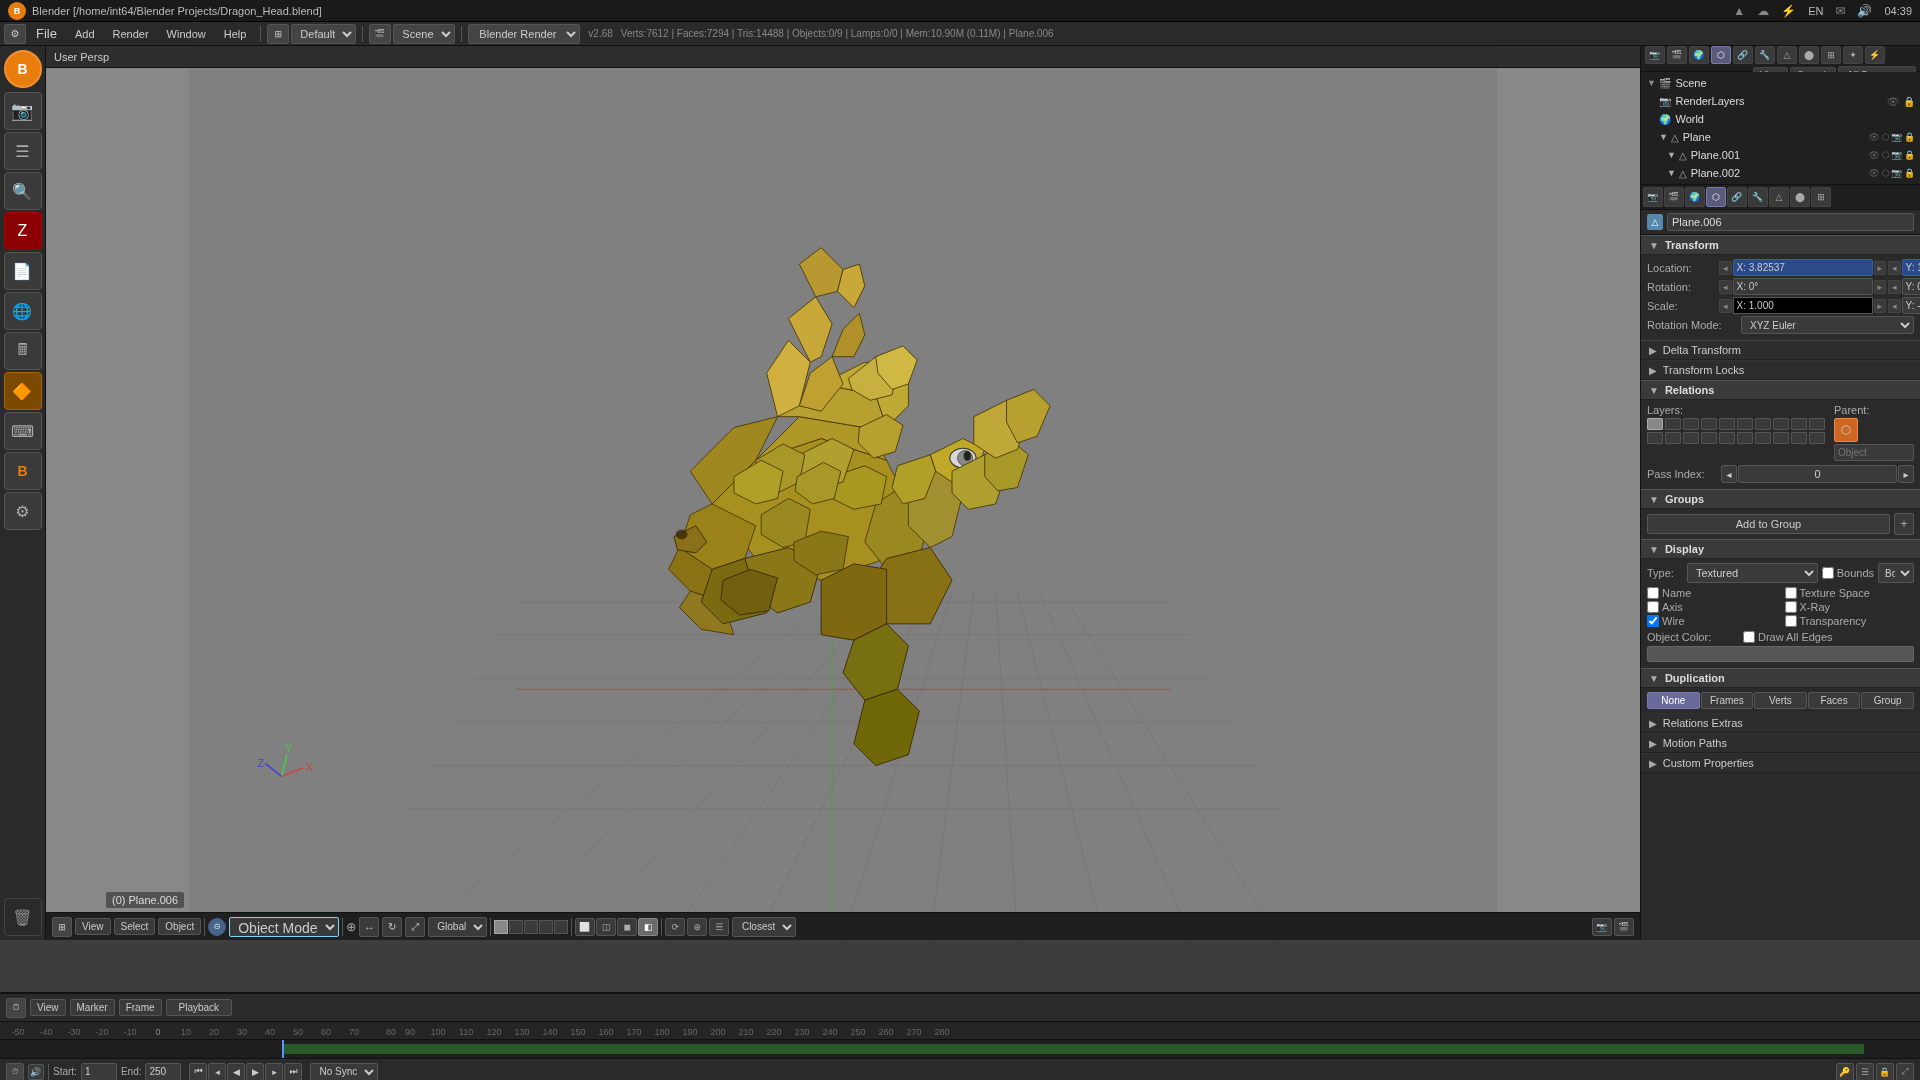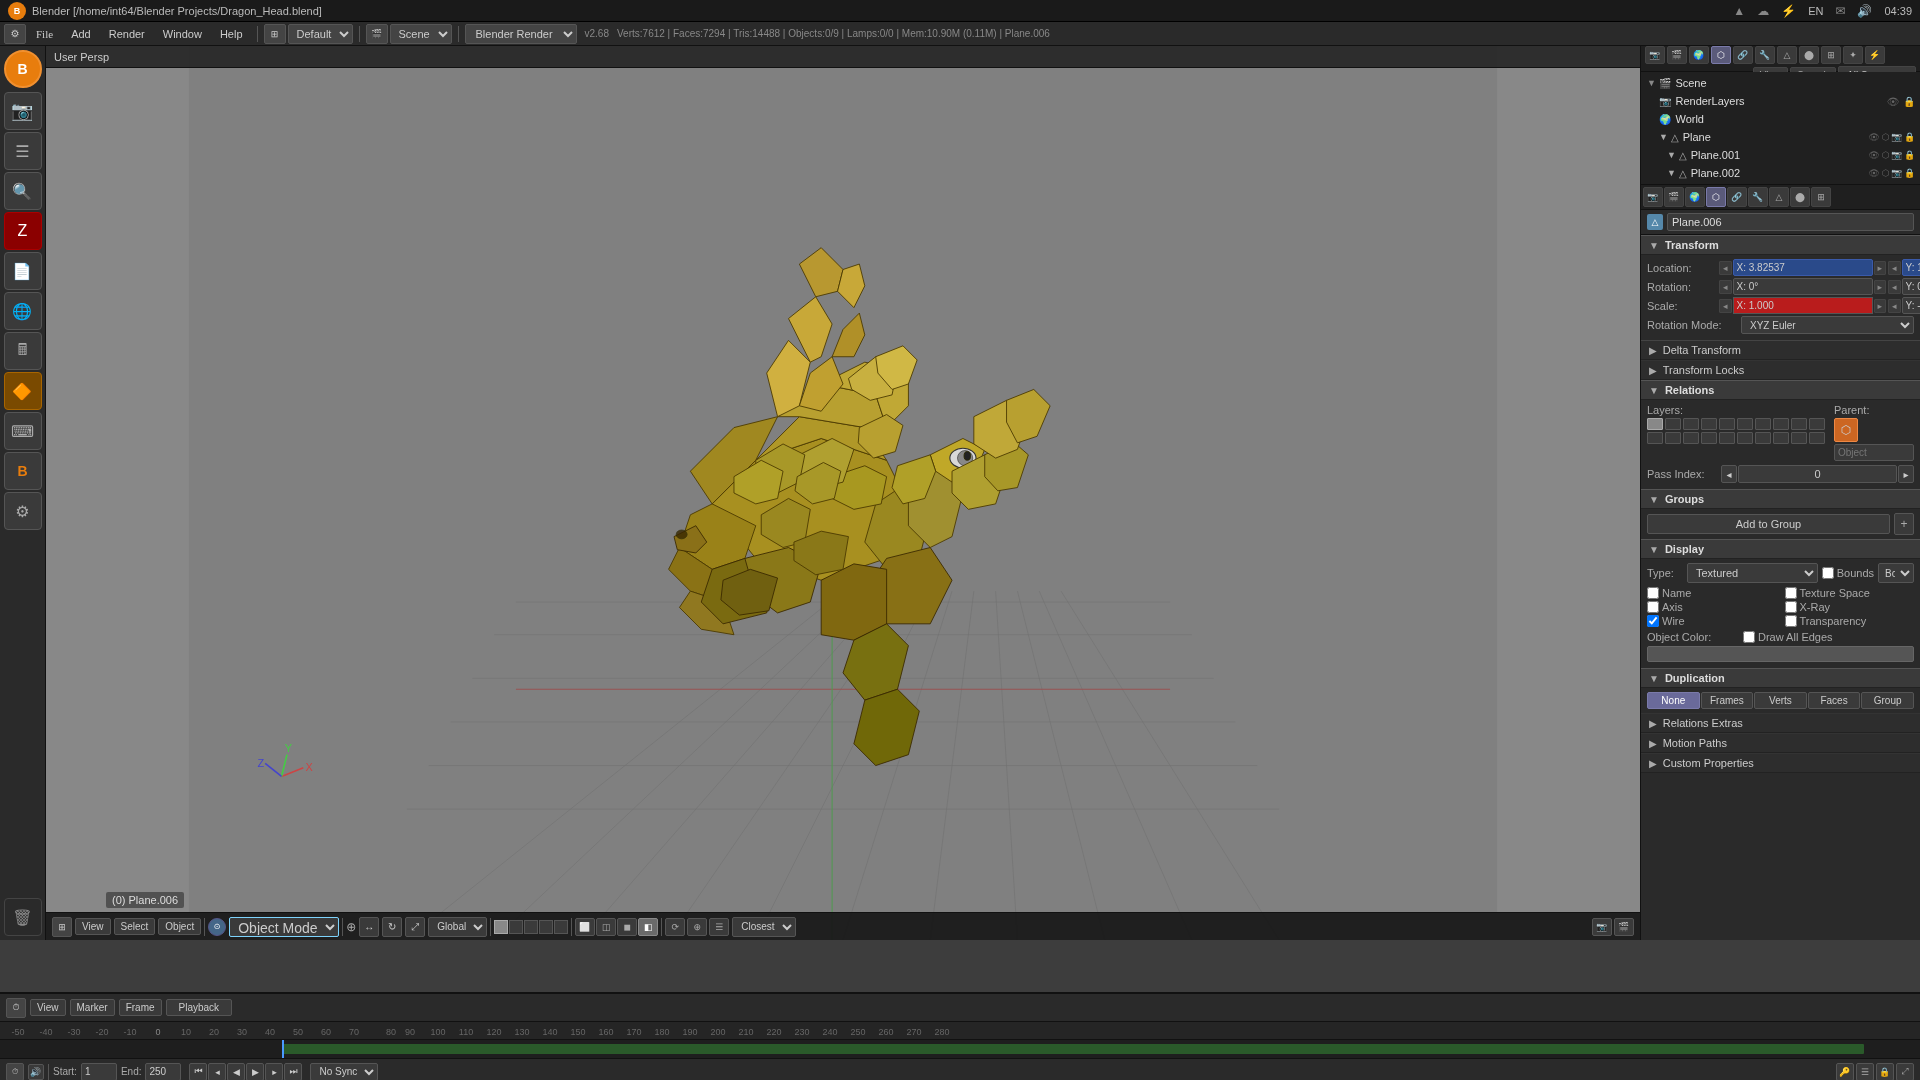--- a/index.html
+++ b/index.html
@@ -39,21 +39,21 @@
     <span style="color:#888;font-size:12px;">⚡</span>
     <span style="color:#bbb;font-size:11px;">EN</span>
     <span style="color:#888;font-size:12px;">✉</span>
     <span style="color:#888;font-size:12px;">🔊</span>
     <span style="color:#bbb;font-size:11px;">04:39</span>
   </div>
 </div>
 
 <div id="menubar" style="height:24px;background:#2a2a2a;display:flex;align-items:center;padding:0 4px;gap:2px;border-bottom:1px solid #111;">
   <div style="width:22px;height:20px;background:#444;border:1px solid #555;border-radius:2px;display:flex;align-items:center;justify-content:center;color:#ccc;font-size:10px;cursor:pointer;">⚙</div>
-  <span style="padding:2px 8px;color:#ccc;cursor:pointer;font-size:11px;font-family:Liberation Serif, serif;">File</span>
+  <span style="padding:2px 8px;color:#ccc;cursor:pointer;font-size:13px;">File</span>
   <span style="padding:2px 8px;color:#ccc;cursor:pointer;font-size:11px;">Add</span>
   <span style="padding:2px 8px;color:#ccc;cursor:pointer;font-size:11px;">Render</span>
   <span style="padding:2px 8px;color:#ccc;cursor:pointer;font-size:11px;">Window</span>
   <span style="padding:2px 8px;color:#ccc;cursor:pointer;font-size:11px;">Help</span>
   <div style="width:1px;height:16px;background:#555;margin:0 4px;"></div>
   <div style="width:22px;height:20px;background:#444;border:1px solid #555;border-radius:2px;display:flex;align-items:center;justify-content:center;color:#ccc;font-size:9px;cursor:pointer;">⊞</div>
   <select style="background:#444;border:1px solid #555;color:#ccc;padding:1px 4px;font-size:11px;border-radius:2px;height:20px;">
     <option value="Default">Default</option>
   </select>
   <div style="width:1px;height:16px;background:#555;margin:0 4px;"></div>
@@ -237,21 +237,21 @@
         <div style="width:20px;height:18px;background:#3a3a3a;border:1px solid #555;border-radius:2px;display:flex;align-items:center;justify-content:center;color:#aaa;font-size:9px;cursor:pointer;">◫</div>
         <div style="width:20px;height:18px;background:#3a3a3a;border:1px solid #555;border-radius:2px;display:flex;align-items:center;justify-content:center;color:#aaa;font-size:9px;cursor:pointer;">◼</div>
         <div style="width:20px;height:18px;background:#6a6a6a;border:1px solid #888;border-radius:2px;display:flex;align-items:center;justify-content:center;color:#fff;font-size:9px;cursor:pointer;">◧</div>
       </div>
       <div style="width:1px;height:18px;background:#555;"></div>
       <div style="display:flex;gap:2px;align-items:center;">
         <div style="width:20px;height:18px;background:#3a3a3a;border:1px solid #555;border-radius:2px;display:flex;align-items:center;justify-content:center;color:#aaa;font-size:9px;cursor:pointer;">⟳</div>
         <div style="width:20px;height:18px;background:#3a3a3a;border:1px solid #555;border-radius:2px;display:flex;align-items:center;justify-content:center;color:#aaa;font-size:9px;cursor:pointer;">⊕</div>
         <div style="width:20px;height:18px;background:#3a3a3a;border:1px solid #555;border-radius:2px;display:flex;align-items:center;justify-content:center;color:#aaa;font-size:9px;cursor:pointer;">☰</div>
       </div>
-      <select style="background:#3a3a3a;border:1px solid #555;color:#ccc;font-size:10px;padding:1px 4px;border-radius:2px;height:20px;">
+      <select style="background:#3a3a3a;border:1px solid #555;color:#ccc;font-size:10px;padding:1px 4px;border-radius:2px;height:20px;text-align:right;">
         <option value="Closest">Closest</option>
       </select>
       <div style="margin-left:auto;display:flex;gap:2px;">
         <div style="width:20px;height:18px;background:#3a3a3a;border:1px solid #555;border-radius:2px;display:flex;align-items:center;justify-content:center;color:#aaa;font-size:9px;cursor:pointer;">📷</div>
         <div style="width:20px;height:18px;background:#3a3a3a;border:1px solid #555;border-radius:2px;display:flex;align-items:center;justify-content:center;color:#aaa;font-size:9px;cursor:pointer;">🎬</div>
       </div>
     </div>
   </div>
 
   <div id="rightpanel" style="width:280px;background:#2a2a2a;border-left:1px solid #111;display:flex;flex-direction:column;overflow-y:auto;height:100%;">
@@ -376,21 +376,21 @@
           <input type="text" value="Y: 0°" style="flex: 1 1 0%; background: rgb(58, 58, 58); border: 1px solid rgb(85, 85, 85); color: rgb(204, 204, 204); padding: 1px 3px; font-size: 10px; border-radius: 2px; height: 17px; min-width: 0px;">
 
         </div>
 
       </div>
 
       <div style="display:grid;grid-template-columns:70px 1fr 1fr 1fr;gap:2px;margin-bottom:2px;align-items:center;">
         <span style="color:#aaa;font-size:11px;">Scale:</span>
         <div style="display:flex;align-items:center;gap:1px;">
           <span style="background:#3a3a3a;border:1px solid #444;color:#888;font-size:9px;padding:1px 3px;border-radius:1px;">◂</span>
-          <input type="text" value="X: 1.000" style="flex: 1 1 0%; background: #b91c1c; border: 1px solid rgb(85, 85, 85); color: rgb(204, 204, 204); padding: 1px 3px; font-size: 10px; border-radius: 0; height: 17px; min-width: 0px;">
+          <input type="text" value="X: 1.000" style="flex: 1 1 0%; background: #000000; border: 1px solid rgb(85, 85, 85); color: rgb(204, 204, 204); padding: 1px 3px; font-size: 10px; border-radius: 0; height: 17px; min-width: 0px;">
           <span style="background:#3a3a3a;border:1px solid #444;color:#888;font-size:9px;padding:1px 3px;border-radius:1px;">▸</span>
         </div>
         <div style="display:flex;align-items:center;gap:1px;">
           <span style="background:#3a3a3a;border:1px solid #444;color:#888;font-size:9px;padding:1px 3px;border-radius:1px;">◂</span>
           <input type="text" value="Y: -1.000" style="flex: 1 1 0%; background: rgb(58, 58, 58); border: 1px solid rgb(85, 85, 85); color: rgb(204, 204, 204); padding: 1px 3px; font-size: 10px; border-radius: 2px; height: 17px; min-width: 0px;">
 
         </div>
 
       </div>
 

